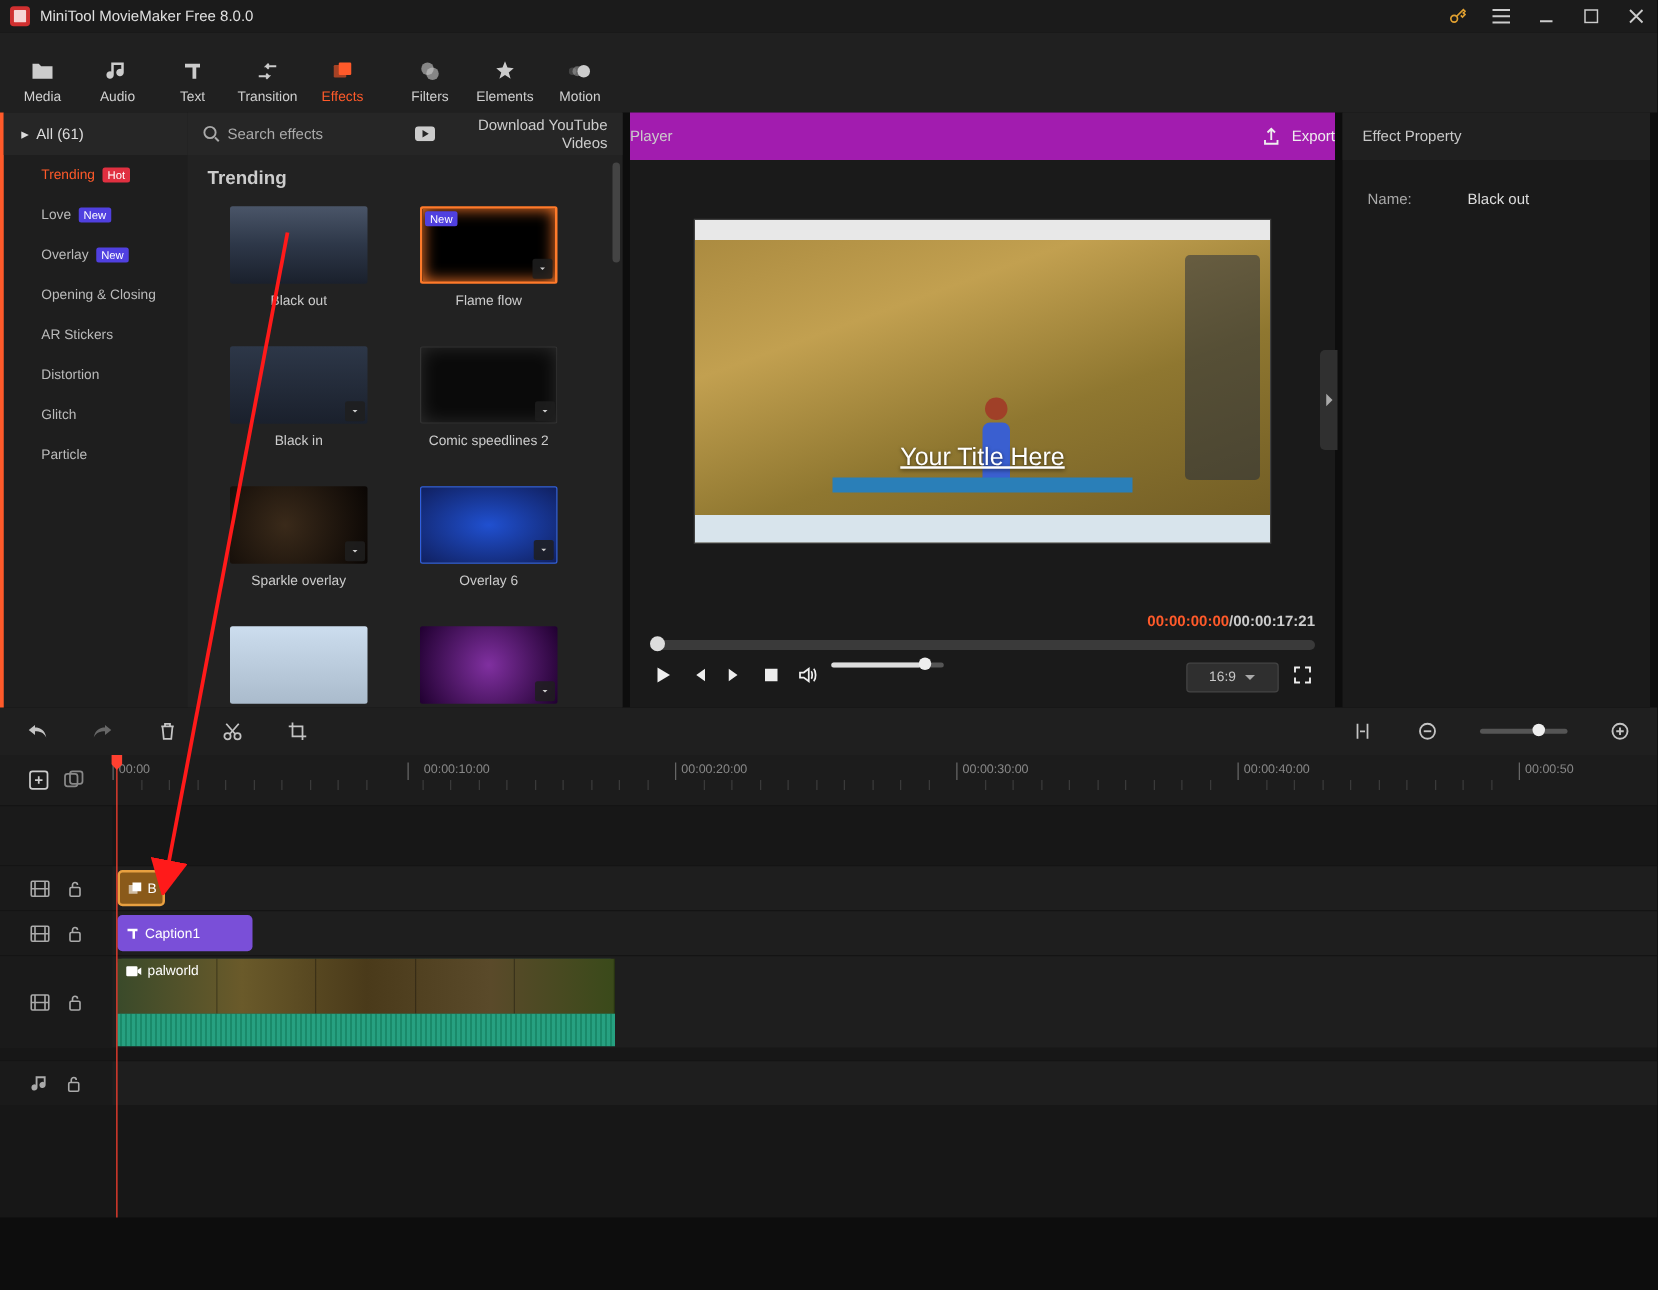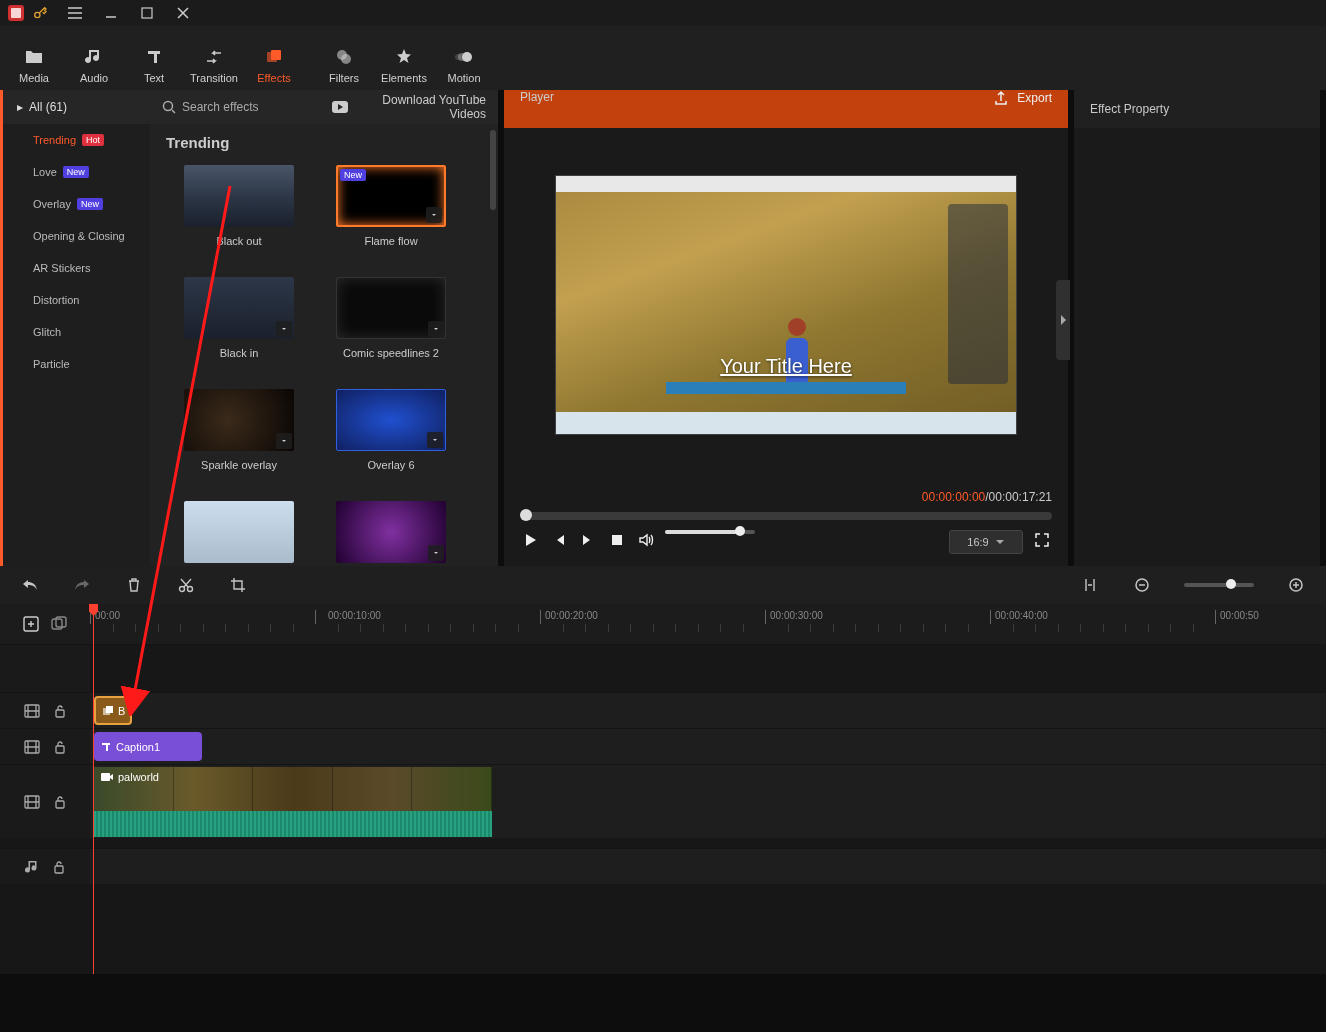--- a/index.html
+++ b/index.html
@@ -47,39 +47,39 @@
 .eff-card { display: flex; flex-direction: column; align-items: center; gap: 8px; cursor: pointer; position: relative; }
 .eff-thumb { width: 110px; height: 62px; background: #333; border-radius: 2px; position: relative; overflow: hidden; }
 .eff-card .lbl { font-size: 11px; color: #ccc; }
 .dl-badge { position: absolute; right: 2px; bottom: 2px; width: 16px; height: 16px; background: rgba(30,30,30,.85); border-radius: 2px; display: flex; align-items: center; justify-content: center; }
 .new-badge { position: absolute; left: 2px; top: 2px; background: #5040e0; color: #fff; font-size: 9px; padding: 1px 4px; border-radius: 2px; }
 
 
 .collapse-tab { position: absolute; right: -2px; top: 190px; width: 14px; height: 80px; background: #303030; border-radius: 4px 0 0 4px; display: flex; align-items: center; justify-content: center; cursor: pointer; }
 
 
-.player-hdr { height: 38px; display: flex; align-items: flex-start; padding: 0 16px; background: #c2410c; }
+.player-hdr { height: 38px; display: flex; align-items: center; padding: 0 0; background: #a21caf; }
 .player-hdr .title { flex: 1; font-size: 12px; color: #ccc; }
 .player-hdr .export { display: flex; align-items: center; gap: 8px; font-size: 12px; color: #eee; cursor: pointer; }
 
 .player-body { flex: 1; display: flex; align-items: center; justify-content: center; position: relative; }
 .preview { width: 462px; height: 260px; background: linear-gradient(160deg,#a8883e 0%,#c2a050 30%,#8f7730 60%,#6e5a24 100%); position: relative; border: 1px solid #404040; }
 .preview .topbar { position: absolute; top: 0; left: 0; right: 0; height: 16px; background: #e8e8e8; }
 .preview .taskbar { position: absolute; bottom: 0; left: 0; right: 0; height: 22px; background: #d8e4ec; }
 .preview .game-ui { position: absolute; right: 8px; top: 28px; width: 60px; height: 180px; background: rgba(30,40,60,.5); border-radius: 4px; }
 .preview .title-overlay { position: absolute; left: 0; right: 0; bottom: 56px; text-align: center; color: #fff; font-size: 20px; font-weight: 500; text-shadow: 0 1px 3px rgba(0,0,0,.6); text-decoration: underline; }
 .preview .title-bar { position: absolute; left: 110px; right: 110px; bottom: 40px; height: 12px; background: #2a7fb8; }
 .preview .char { position: absolute; left: 48%; bottom: 36px; width: 40px; height: 80px; }
 .preview .char .body { width: 22px; height: 50px; background: #3a5fd0; border-radius: 6px; margin: 0 auto; }
 .preview .char .head { width: 18px; height: 18px; background: #a04028; border-radius: 50%; margin: 0 auto 2px; }
 
 .player-ctrl { padding: 8px 16px 12px; }
 .scrubber { height: 8px; background: #3a3a3a; border-radius: 4px; position: relative; margin-bottom: 10px; }
 .scrubber .knob { position: absolute; left: 0; top: -3px; width: 12px; height: 12px; background: #ddd; border-radius: 50%; }
-.time-row { display: flex; align-items: center; justify-content: flex-end; margin-bottom: 8px; font-size: 12px; }
+.time-row { display: flex; align-items: center; justify-content: flex-end; margin-bottom: 8px; font-size: 12px; font-weight: bold; }
 .time-row .cur { color: #ff5a2a; }
 .time-row .tot { color: #ccc; }
 .ctrl-row { display: flex; align-items: flex-start; gap: 9px; }
 .ctrl-row .btn { width: 20px; height: 20px; display: flex; align-items: center; justify-content: center; cursor: pointer; }
 .vol-slider { width: 90px; height: 4px; background: #555; border-radius: 2px; position: relative; }
 .vol-slider .fill { position: absolute; left: 0; top: 0; bottom: 0; width: 80%; background: #ddd; border-radius: 2px; }
 .vol-slider .knob { position: absolute; left: 78%; top: -4px; width: 10px; height: 10px; background: #eee; border-radius: 50%; }
 .ratio-sel { margin-left: auto; width: 74px; height: 24px; background: #2f2f2f; border: 1px solid #444; border-radius: 3px; display: flex; align-items: center; justify-content: center; gap: 6px; font-size: 11px; cursor: pointer; }
 .fullscr { width: 20px; height: 20px; display: flex; align-items: center; justify-content: center; cursor: pointer; }
 
@@ -134,20 +134,21 @@
 </style>
 </head>
 <body>
 
 <div class="titlebar">
   <div class="logo">
     <svg width="10" height="10" viewBox="0 0 10 10">
         <rect width="10" height="10" fill="#fff" opacity=".8" rx="1"></rect>
       </svg>
   </div>
+  <div class="title">MiniTool MovieMaker Free 8.0.0</div>
   <div class="winctl">
     <span class="key">
       <svg width="16" height="16" viewBox="0 0 24 24" fill="none" stroke="#e0a030" stroke-width="2">
           <circle cx="8" cy="15" r="4"></circle>
           <path d="M11 12l8-8 2 2-2 2 2 2-3 3-2-2"></path>
         </svg>
     </span>
     <span class="hamb">
       <svg width="16" height="14" viewBox="0 0 16 14" stroke="#ccc" stroke-width="1.5">
           <path d="M1 2h14M1 7h14M1 12h14"></path>
@@ -467,20 +468,26 @@
             <svg width="16" height="16" viewBox="0 0 16 16" fill="none" stroke="#eee" stroke-width="1.5">
               <path d="M2 6V2h4M14 6V2h-4M2 10v4h4M14 10v4h-4"></path>
             </svg>
           </div>
       </div>
     </div>
   </div>
 
   <div class="prop-pane">
     <div class="prop-hdr">Effect Property</div>
+    <div class="prop-body">
+      <div class="prop-row">
+        <span class="k">Name:</span>
+        <span class="v">Black out</span>
+      </div>
+    </div>
   </div>
 </div>
 
 <div class="tl-toolbar">
   <div class="ic">
       <svg width="18" height="16" viewBox="0 0 18 16" fill="#eee">
         <path d="M7 3L2 7l5 4V8c4 0 7 1 9 5-1-6-5-8-9-8z"></path>
       </svg>
     </div>
   <div class="ic" style="opacity:.35">
@@ -550,21 +557,21 @@
         <div class="tick major" style="left: 0px;">00:00</div>
         <div class="tick minor" style="left: 22.5px;"></div>
         <div class="tick minor" style="left: 45px;"></div>
         <div class="tick minor" style="left: 67.5px;"></div>
         <div class="tick minor" style="left: 90px;"></div>
         <div class="tick minor" style="left: 112.5px;"></div>
         <div class="tick minor" style="left: 135px;"></div>
         <div class="tick minor" style="left: 157.5px;"></div>
         <div class="tick minor" style="left: 180px;"></div>
         <div class="tick minor" style="left: 202.5px;"></div>
-        <div class="tick major" style="left: 225px; padding-left: 12px;">00:00:10:00</div>
+        <div class="tick major" style="left: 236px; padding-left: 12px;">00:00:10:00</div>
         <div class="tick minor" style="left: 247.5px;"></div>
         <div class="tick minor" style="left: 270px;"></div>
         <div class="tick minor" style="left: 292.5px;"></div>
         <div class="tick minor" style="left: 315px;"></div>
         <div class="tick minor" style="left: 337.5px;"></div>
         <div class="tick minor" style="left: 360px;"></div>
         <div class="tick minor" style="left: 382.5px;"></div>
         <div class="tick minor" style="left: 405px;"></div>
         <div class="tick minor" style="left: 427.5px;"></div>
         <div class="tick major" style="left: 450px;">00:00:20:00</div>

